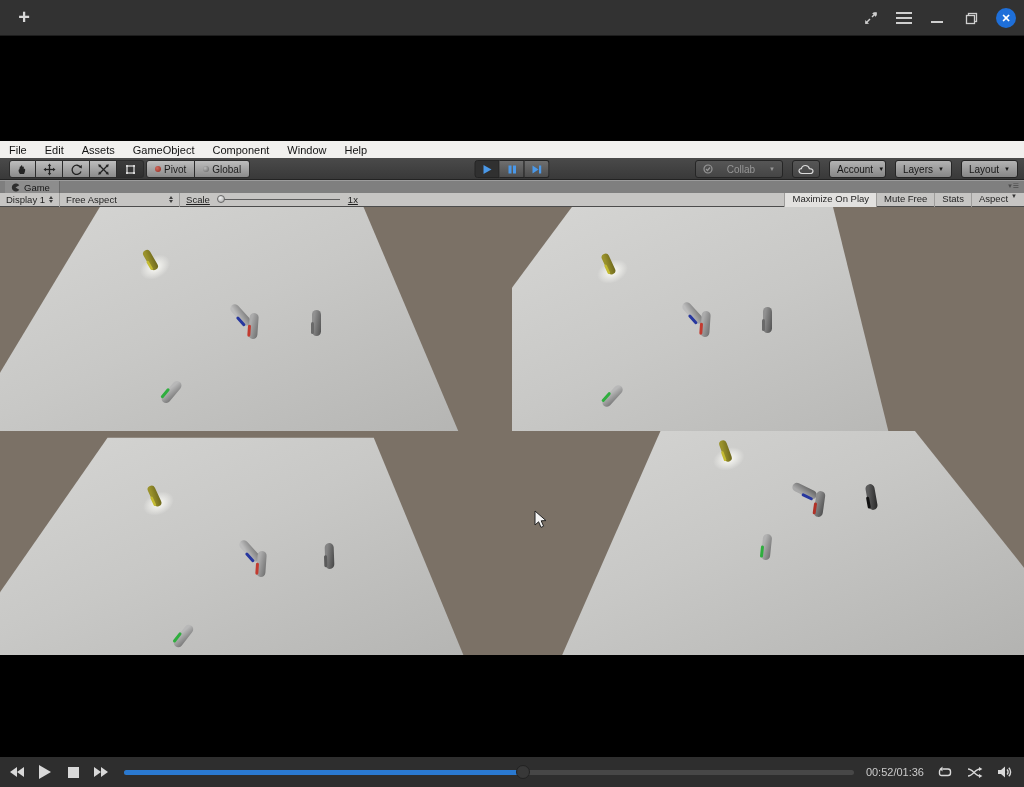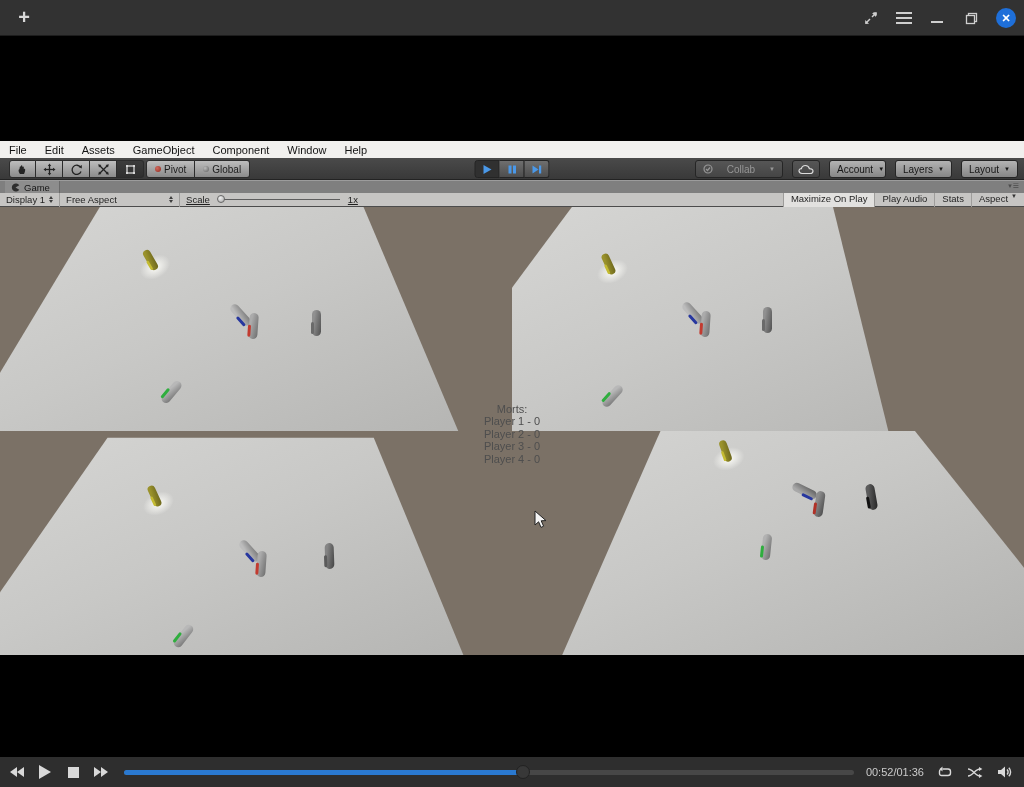--- a/index.html
+++ b/index.html
@@ -304,21 +304,21 @@
     <span class="slider-track">
       <span class="slider-knob"></span>
     </span>
     <span>1x</span>
   </div>
   <div class="gb-right">
     <div class="gb-btn on">
       <span>Maximize On Play</span>
     </div>
     <div class="gb-btn">
-      <span>Play Audio</span>
+      <span>Mute Free</span>
     </div>
     <div class="gb-btn">
       <span>Stats</span>
     </div>
     <div class="gb-btn">
       <span>Aspect</span>
       <span class="caret-s">▼</span>
     </div>
   </div>
 </div>
@@ -414,27 +414,20 @@
       <div class="cannon" style="left: 355px; top: 53px; transform: rotate(-10deg) scale(1);">
         <div class="barrel" style="background: linear-gradient(100deg, rgb(92, 92, 92) 25%, rgb(36, 36, 36));"></div>
         <div class="stripe" style="background: rgb(17, 17, 17);"></div>
       </div>
       <div class="cannon" style="left: 250px; top: 103px; transform: rotate(6deg) scale(1);">
         <div class="barrel" style="background: linear-gradient(100deg, rgb(178, 178, 178) 25%, rgb(111, 111, 111));"></div>
         <div class="stripe" style="background: rgb(47, 174, 62);"></div>
       </div>
     </div>
 
-  <div class="scoreboard">
-    <div>Morts:</div>
-    <div>Player 1 - 0</div>
-    <div>Player 2 - 0</div>
-    <div>Player 3 - 0</div>
-    <div>Player 4 - 0</div>
-  </div>
 
   <div class="cursor">
     <svg width="13" height="19" viewBox="0 0 13 19">
       <polygon points="1,1 1,15 4.6,11.8 7,17.4 9.6,16.2 7.2,10.8 12,10.6" fill="#f5f5f5" stroke="#222" stroke-width="1"></polygon>
     </svg>
   </div>
 </div>
 
 <div class="playerbar">
   <div class="mp-left">

